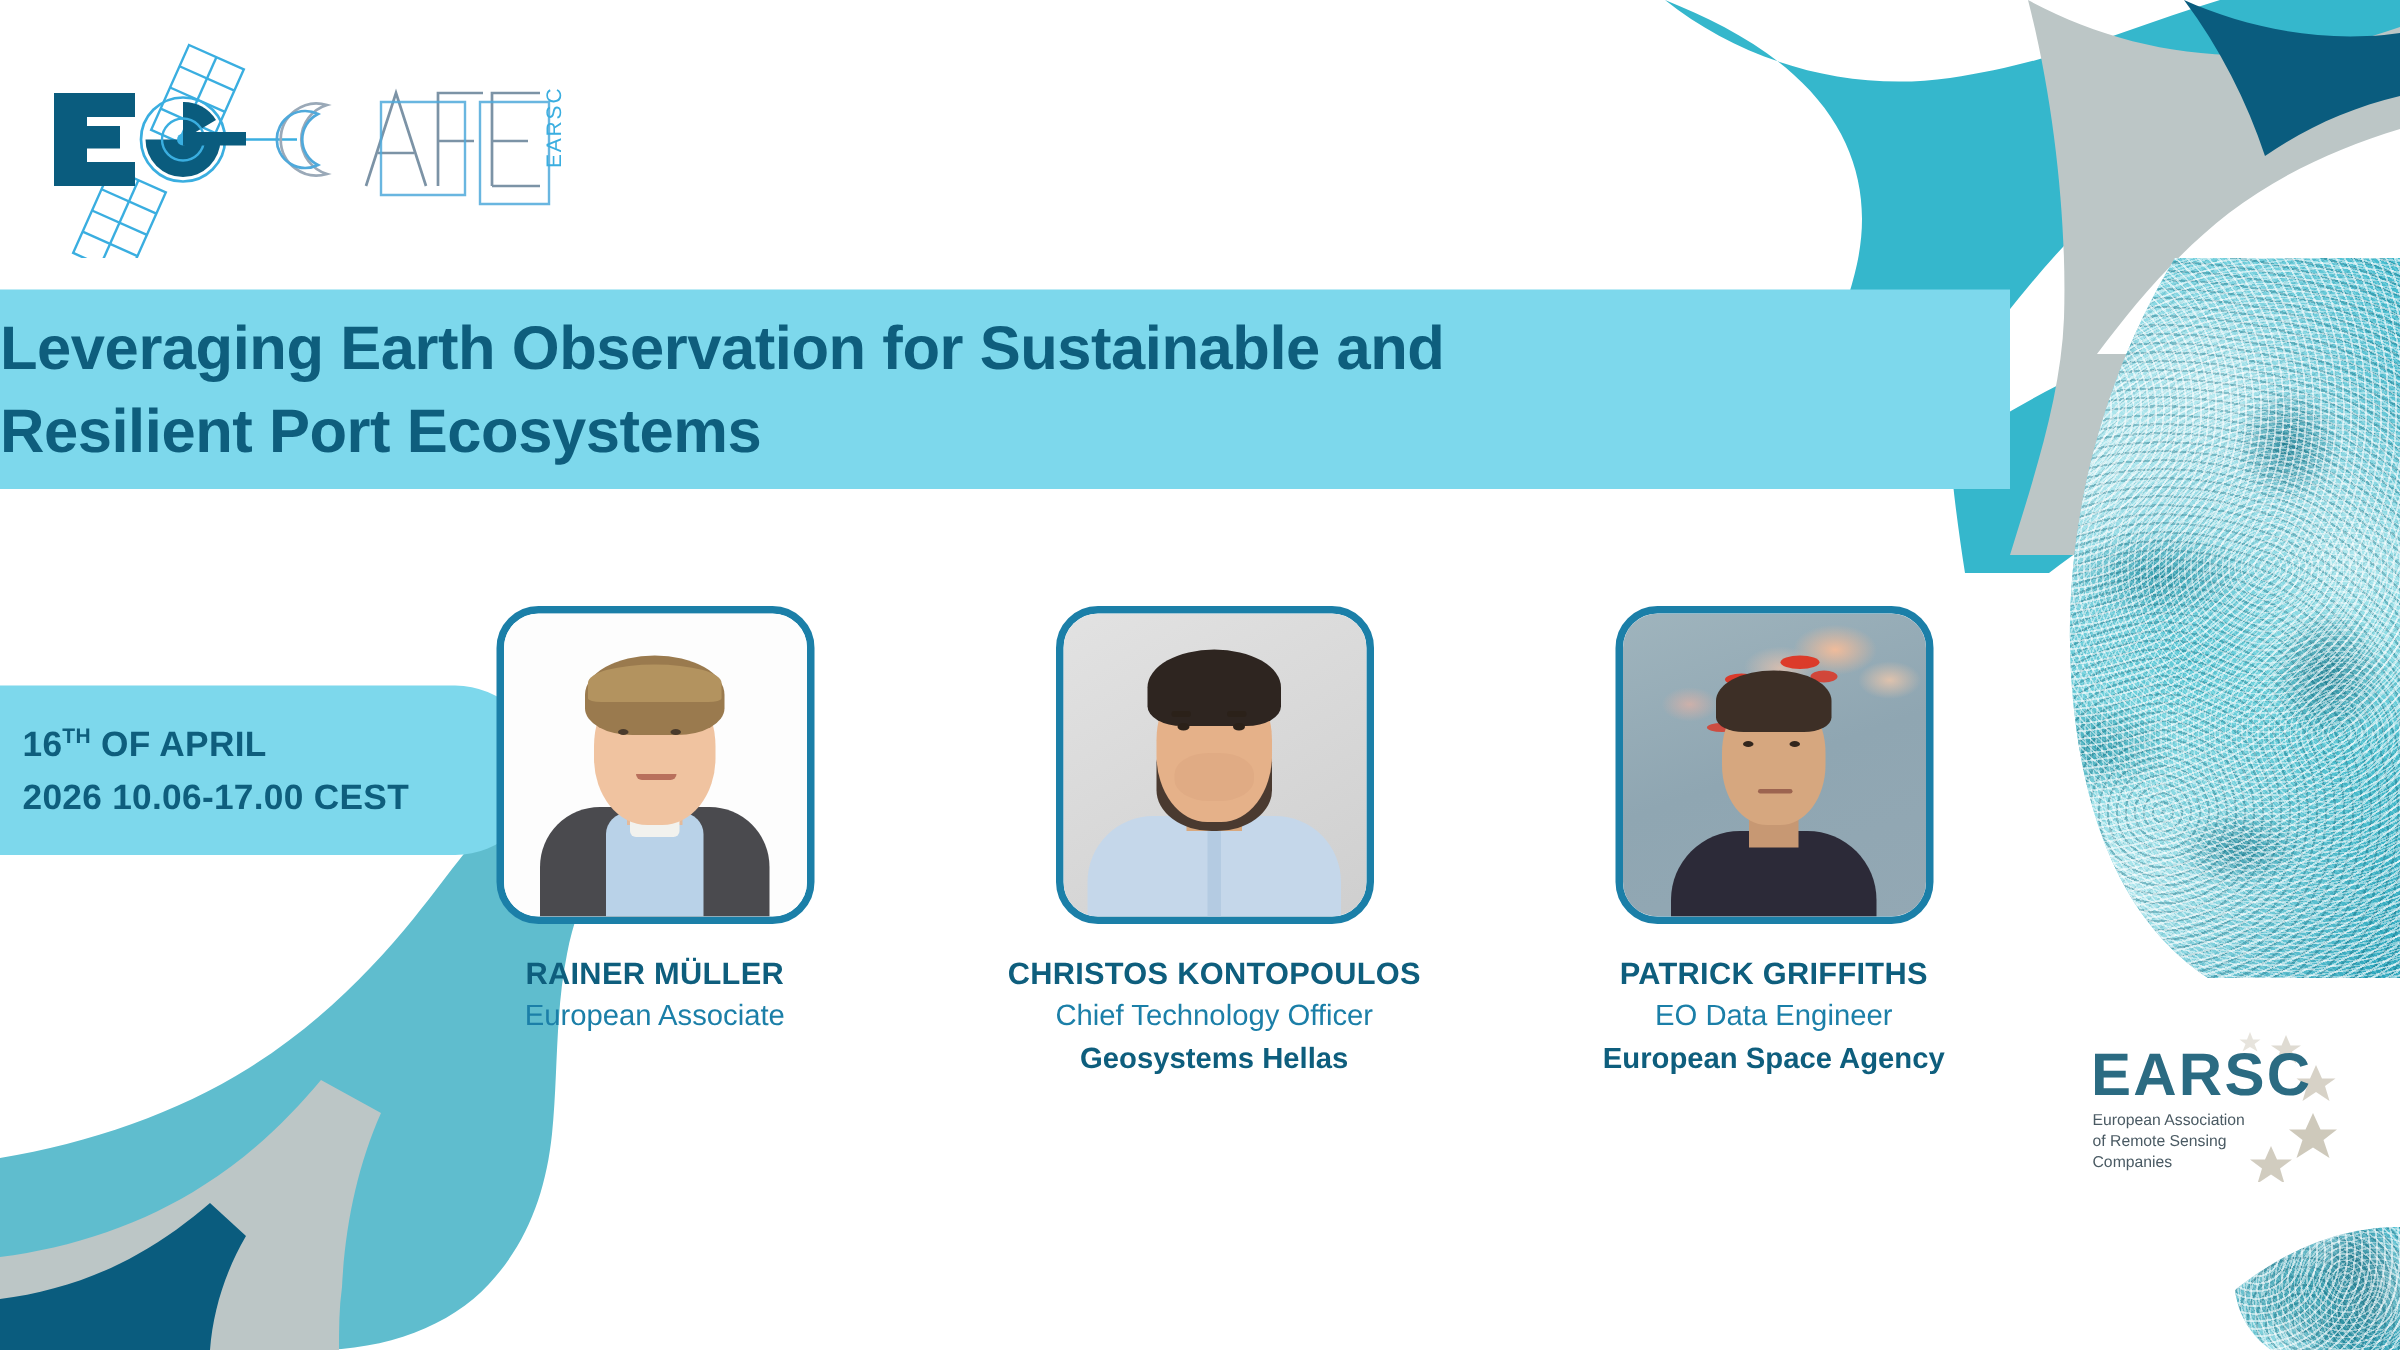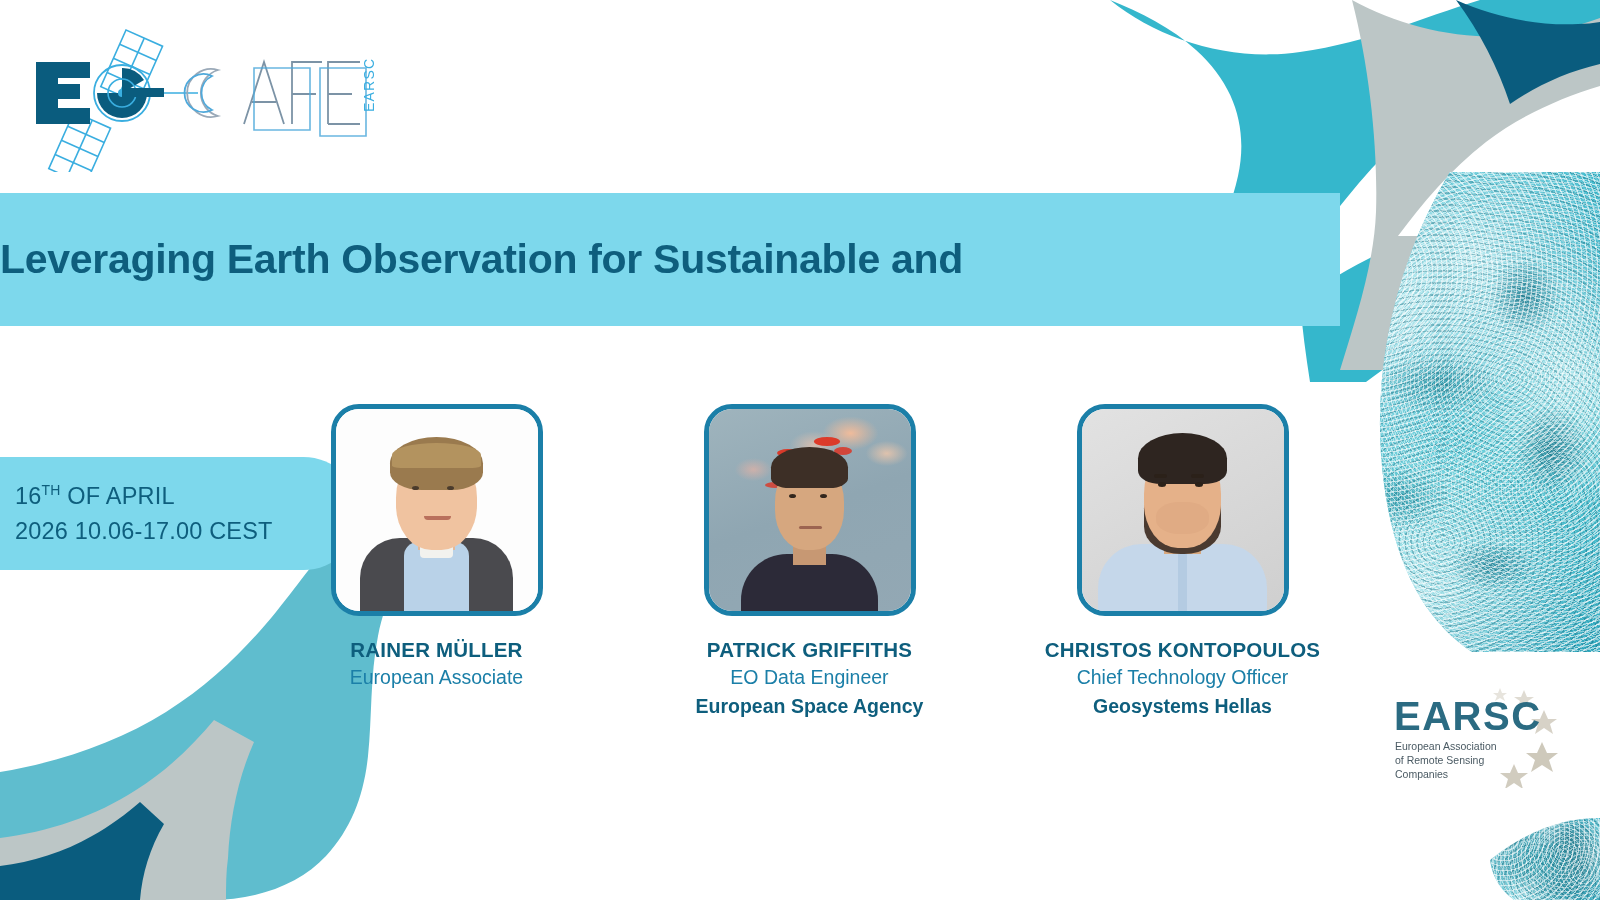--- a/index.html
+++ b/index.html
@@ -81,21 +81,21 @@
     width:390px; height:113px;
     background:#7DD8EC;
     border-radius:0 60px 60px 0;
     display:flex; flex-direction:column; justify-content:center;
     padding-left:45px;
     z-index:5;
   }
   .date-badge .dline {
     color:#0E5E7D;
     font-size:23.5px;
-    font-weight:normal;
+    font-weight:bold;
     letter-spacing:.2px;
     line-height:1.45;
     white-space:nowrap;
   }
   .date-badge sup { font-size:14px; vertical-align:super; }
 
   
   .logo { position:absolute; left:22px; top:12px; width:360px; height:160px; z-index:6; }
 
   
@@ -328,20 +328,21 @@
         <path d="M232,56 L232,118 L288,118 L288,56 Z" opacity=".85"></path>
         <path d="M298,56 L298,124 L344,124 L344,56 Z" opacity=".85"></path>
       </g>
 
       <text x="352" y="100" transform="rotate(-90 352 100)" font-family="Liberation Sans, sans-serif" font-size="14" letter-spacing="1.2" fill="#3AAEE0">EARSC</text>
     </svg>
   </div>
 
   <div class="title-banner">
     <div class="line">Leveraging Earth Observation for Sustainable and</div>
+    <div class="line">Resilient Port Ecosystems</div>
   </div>
 
   <div class="date-badge">
     <div class="dline">
       <span>16</span><sup>TH</sup><span> OF APRIL</span>
     </div>
     <div class="dline">2026 10.06-17.00 CEST</div>
   </div>
 
   <div class="speakers">
@@ -357,20 +358,42 @@
           <div class="p1-face"></div>
           <div class="p1-hair"></div>
           <div class="p1-hair2"></div>
           <div class="p1-eye l"></div>
           <div class="p1-eye r"></div>
           <div class="p1-mouth"></div>
         </div>
       </div>
       <div class="sp-name">RAINER MÜLLER</div>
       <div class="sp-role">European Associate</div>
+    </div>
+
+    <div class="speaker">
+      <div class="portrait-frame">
+        <div class="portrait">
+          <div class="p2-bg"></div>
+          <div class="p2-body"></div>
+          <div class="p2-placket"></div>
+          <div class="p2-neck"></div>
+          <div class="p2-beard"></div>
+          <div class="p2-face"></div>
+          <div class="p2-chin"></div>
+          <div class="p2-hair"></div>
+          <div class="p2-brow l"></div>
+          <div class="p2-brow r"></div>
+          <div class="p2-eye l"></div>
+          <div class="p2-eye r"></div>
+        </div>
+      </div>
+      <div class="sp-name">CHRISTOS KONTOPOULOS</div>
+      <div class="sp-role">Chief Technology Officer</div>
+      <div class="sp-org">Geosystems Hellas</div>
     </div>
 
     <div class="speaker">
       <div class="portrait-frame">
         <div class="portrait">
           <div class="p3-bg"></div>
           <div class="p3-flare" style="left:52%;top:14%;width:26px;height:9px;"></div>
           <div class="p3-flare" style="left:34%;top:20%;width:22px;height:8px;"></div>
           <div class="p3-flare" style="left:62%;top:19%;width:18px;height:8px;opacity:.8;"></div>
           <div class="p3-flare" style="left:28%;top:36%;width:20px;height:6px;opacity:.75;"></div>
@@ -381,42 +404,20 @@
           <div class="p3-eye l"></div>
           <div class="p3-eye r"></div>
           <div class="p3-mouth"></div>
         </div>
       </div>
       <div class="sp-name">PATRICK GRIFFITHS</div>
       <div class="sp-role">EO Data Engineer</div>
       <div class="sp-org">European Space Agency</div>
     </div>
 
-    <div class="speaker">
-      <div class="portrait-frame">
-        <div class="portrait">
-          <div class="p2-bg"></div>
-          <div class="p2-body"></div>
-          <div class="p2-placket"></div>
-          <div class="p2-neck"></div>
-          <div class="p2-beard"></div>
-          <div class="p2-face"></div>
-          <div class="p2-chin"></div>
-          <div class="p2-hair"></div>
-          <div class="p2-brow l"></div>
-          <div class="p2-brow r"></div>
-          <div class="p2-eye l"></div>
-          <div class="p2-eye r"></div>
-        </div>
-      </div>
-      <div class="sp-name">CHRISTOS KONTOPOULOS</div>
-      <div class="sp-role">Chief Technology Officer</div>
-      <div class="sp-org">Geosystems Hellas</div>
-    </div>
-
   </div>
 
   <div class="earsc">
     <svg width="200" height="110" viewBox="0 0 200 110">
       <g fill="#C9C3B4">
         <polygon points="108,10 110,15 115,15 111,18 113,23 108,20 103,23 105,18 101,15 106,15" opacity=".45"></polygon>
         <polygon points="132,12 135,19 142,19 136,23 139,31 132,26 125,31 128,23 122,19 129,19" opacity=".6"></polygon>
         <polygon points="152,32 156,41 165,41 158,46 161,56 152,50 143,56 146,46 139,41 148,41" opacity=".75"></polygon>
         <polygon points="150,64 155,75 166,75 157,82 161,94 150,87 139,94 143,82 134,75 145,75" opacity=".9"></polygon>
         <polygon points="122,86 126,95 136,95 128,101 131,111 122,105 113,111 116,101 108,95 118,95" opacity=".85"></polygon>

